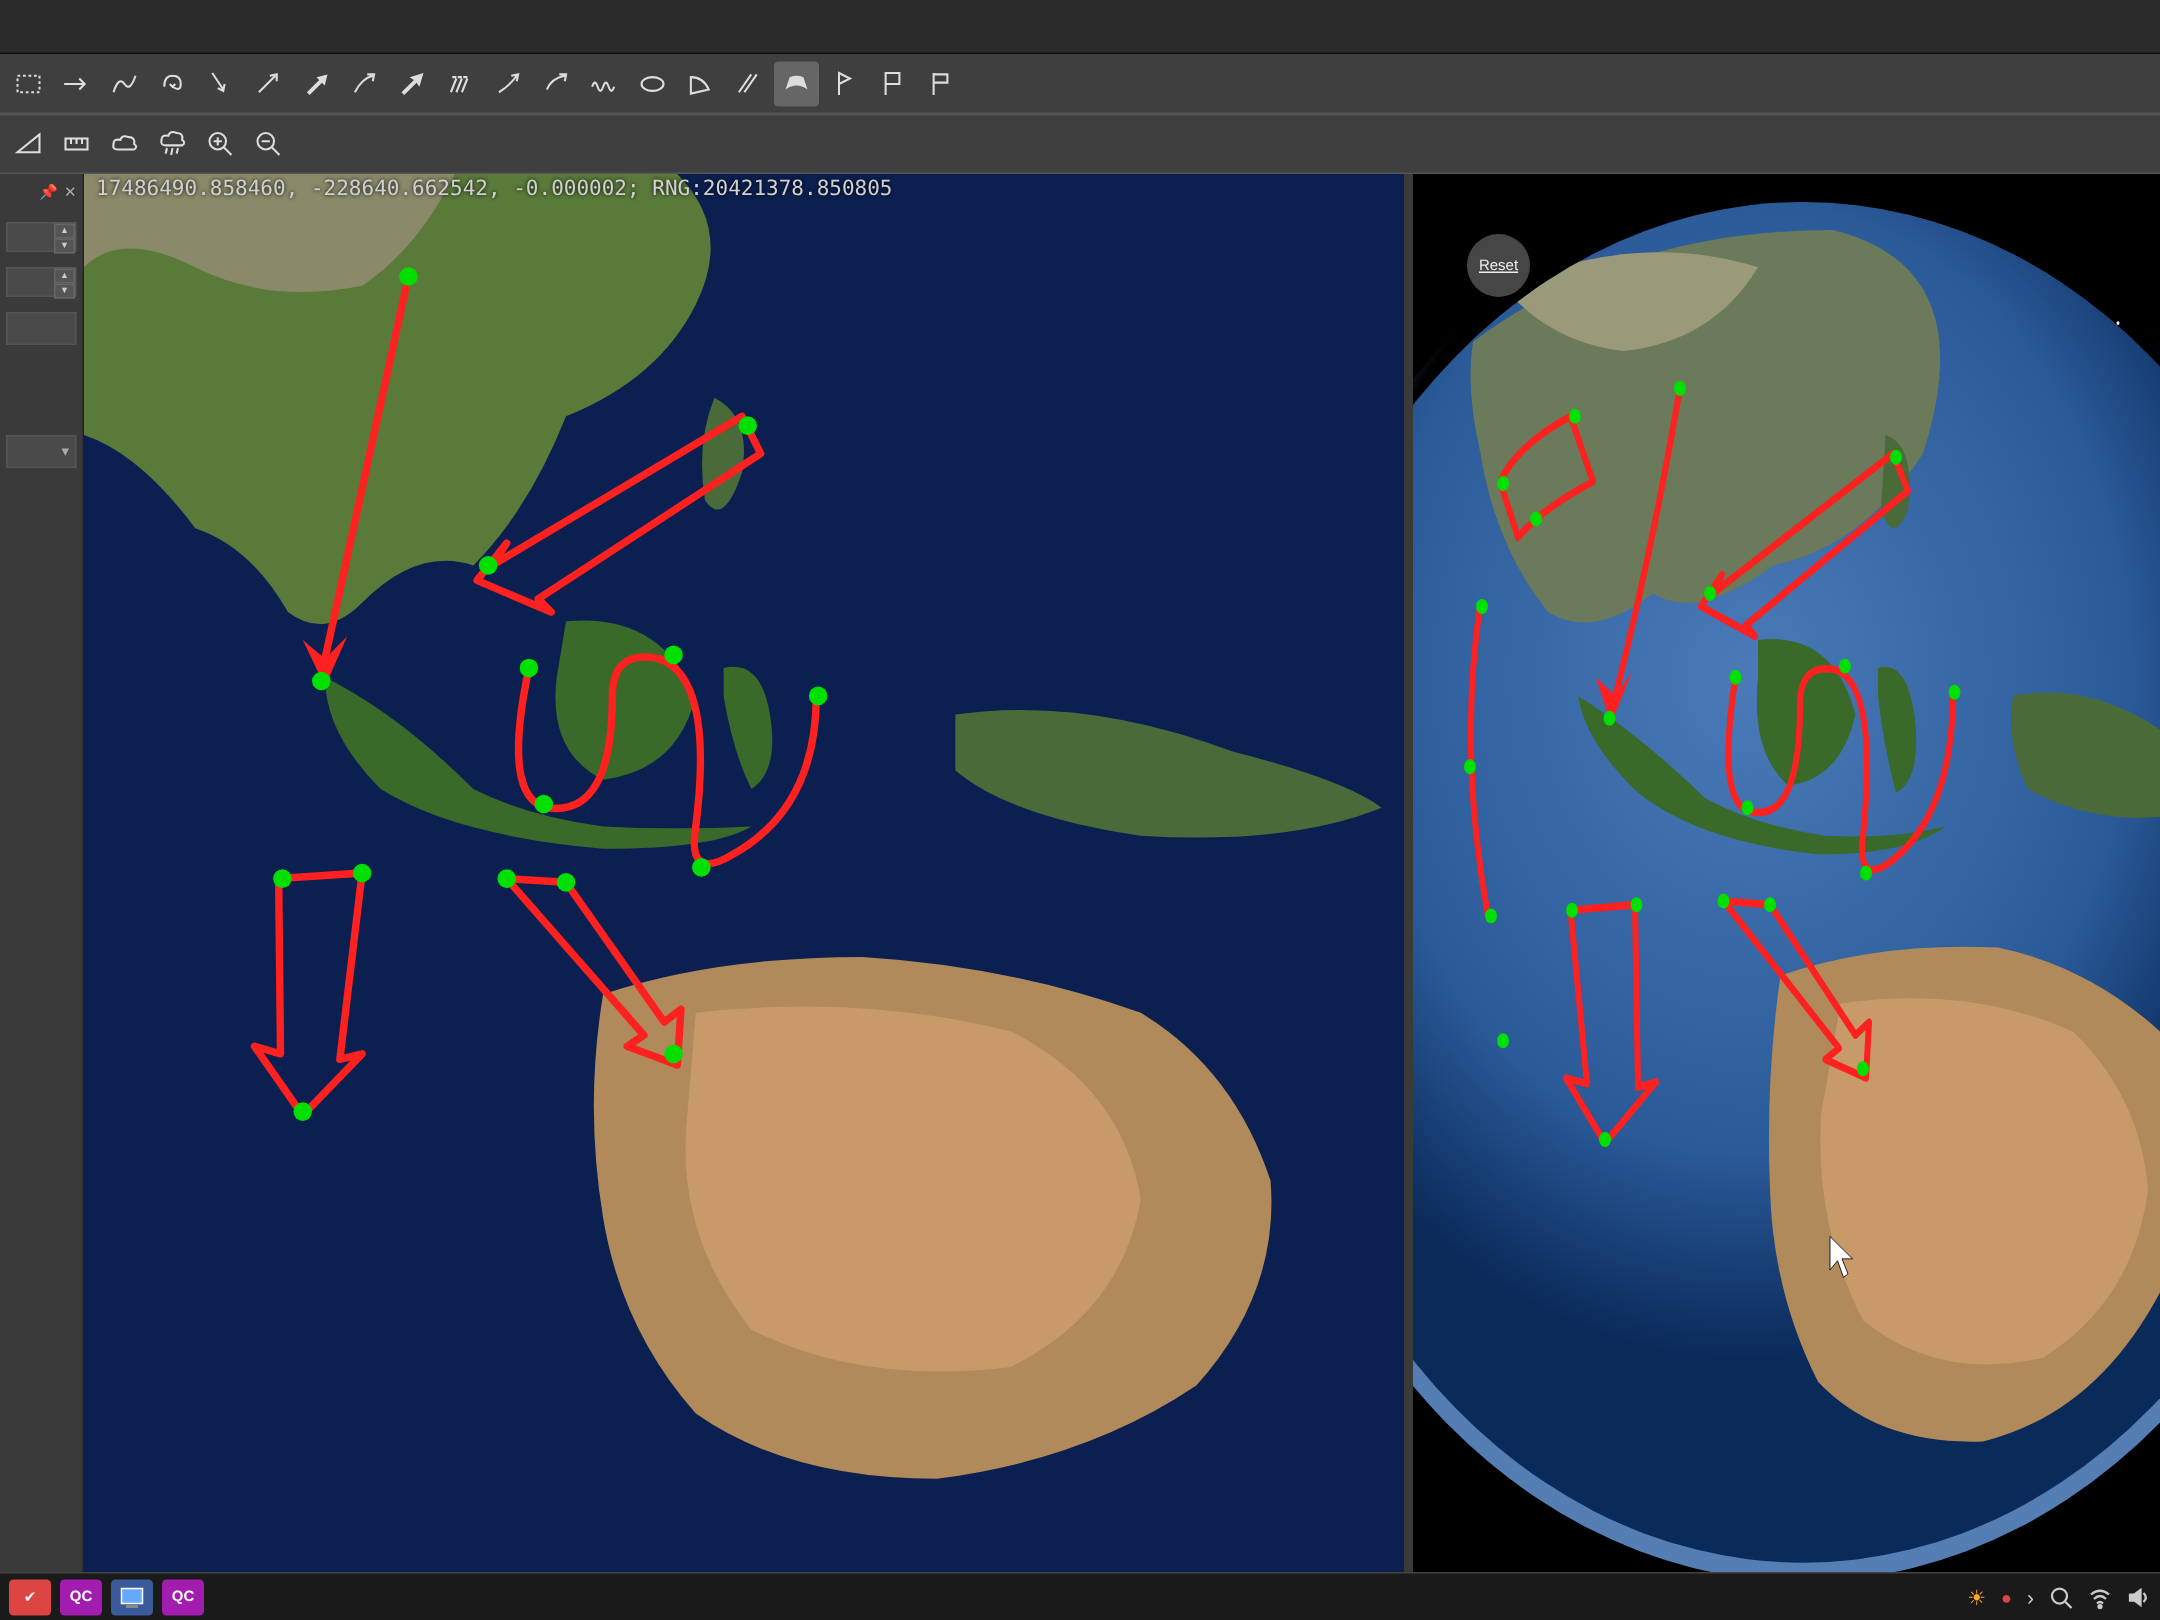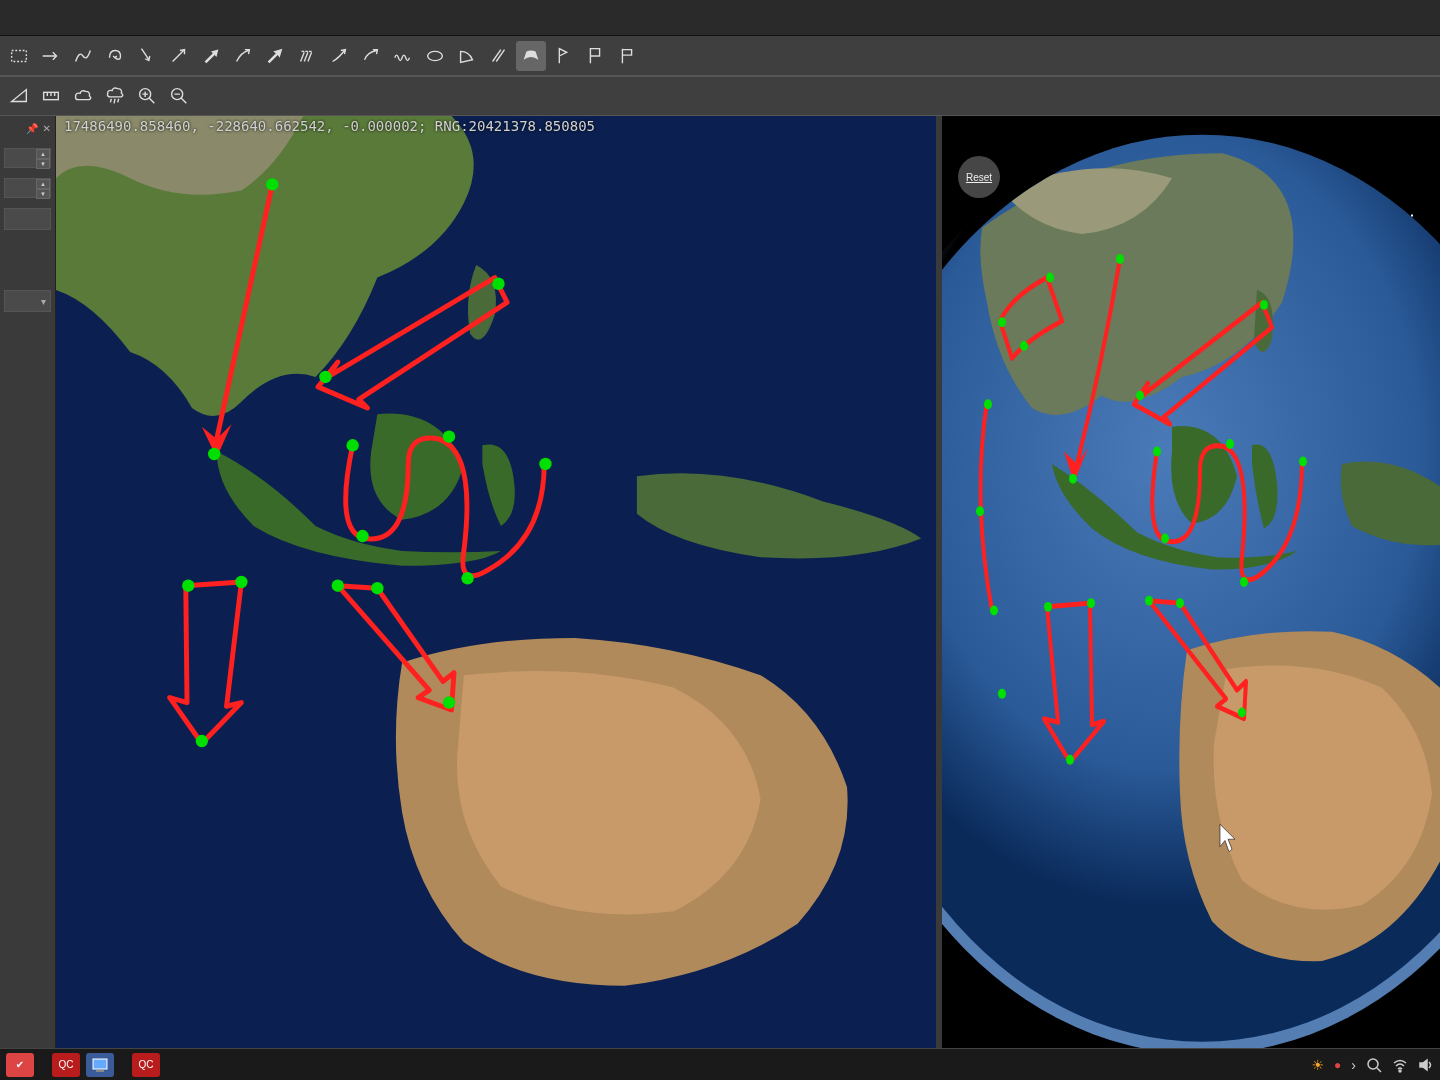--- a/index.html
+++ b/index.html
@@ -31,32 +31,32 @@
   
   .views { flex: 1; display: flex; gap: 6px; background: #3a3a3a; }
   
   .map-view { position: relative; background: #0b1e4a; overflow: hidden; }
   .map-view.flat { flex: 1; }
   .map-view.globe { width: 498px; background: #000; }
   
   .coord-overlay { position: absolute; top: 2px; left: 8px; right: 8px; font-family: monospace; font-size: 14px; color: #d0d0d0; white-space: nowrap; pointer-events: none; z-index: 10; text-shadow: 0 0 3px #000; }
   .divider-pipe { position: absolute; top: 0; right: 2px; font-family: monospace; font-size: 16px; color: #ccc; }
   
-  .reset-btn { position: absolute; top: 40px; left: 16px; width: 42px; height: 42px; border-radius: 50%; background: rgba(100,100,100,0.7); color: #eee; font-size: 10px; display: flex; align-items: center; justify-content: center; cursor: pointer; border: none; z-index: 10; text-decoration: underline; }
+  .reset-btn { position: absolute; top: 40px; left: 36px; width: 42px; height: 42px; border-radius: 50%; background: rgba(100,100,100,0.7); color: #eee; font-size: 10px; display: flex; align-items: center; justify-content: center; cursor: pointer; border: none; z-index: 10; text-decoration: underline; }
   
   .map-svg { position: absolute; top: 0; left: 0; width: 100%; height: 100%; }
   
   .dot { fill: #00e000; }
   .redln { stroke: #ff2020; stroke-width: 4; fill: none; stroke-linejoin: round; }
   .redfl { fill: #ff2020; }
   
   .taskbar { height: 32px; background: #1a1a1a; display: flex; align-items: center; padding: 0 6px; gap: 6px; position: absolute; bottom: 0; left: 0; right: 0; border-top: 1px solid #444; }
   .tb-item { width: 28px; height: 24px; border-radius: 3px; display: flex; align-items: center; justify-content: center; font-size: 10px; cursor: pointer; }
   .tb-checkmark { background: #d44; color: #fff; position: relative; }
-  .tb-qc { background: #b91c1c; color: #fff; font-weight: normal; margin-left: 12px; }
+  .tb-qc { background: #a21caf; color: #fff; font-weight: bold; }
   .tb-blue { background: #3a5a9a; }
   .taskbar-right { margin-left: auto; display: flex; align-items: center; gap: 10px; }
   .tb-icon { width: 16px; height: 16px; display: flex; align-items: center; justify-content: center; }
   .tb-icon svg { stroke: #ccc; fill: none; stroke-width: 1.5; }
 </style>
 </head>
 <body>
 
 <div class="menubar"></div>
 

